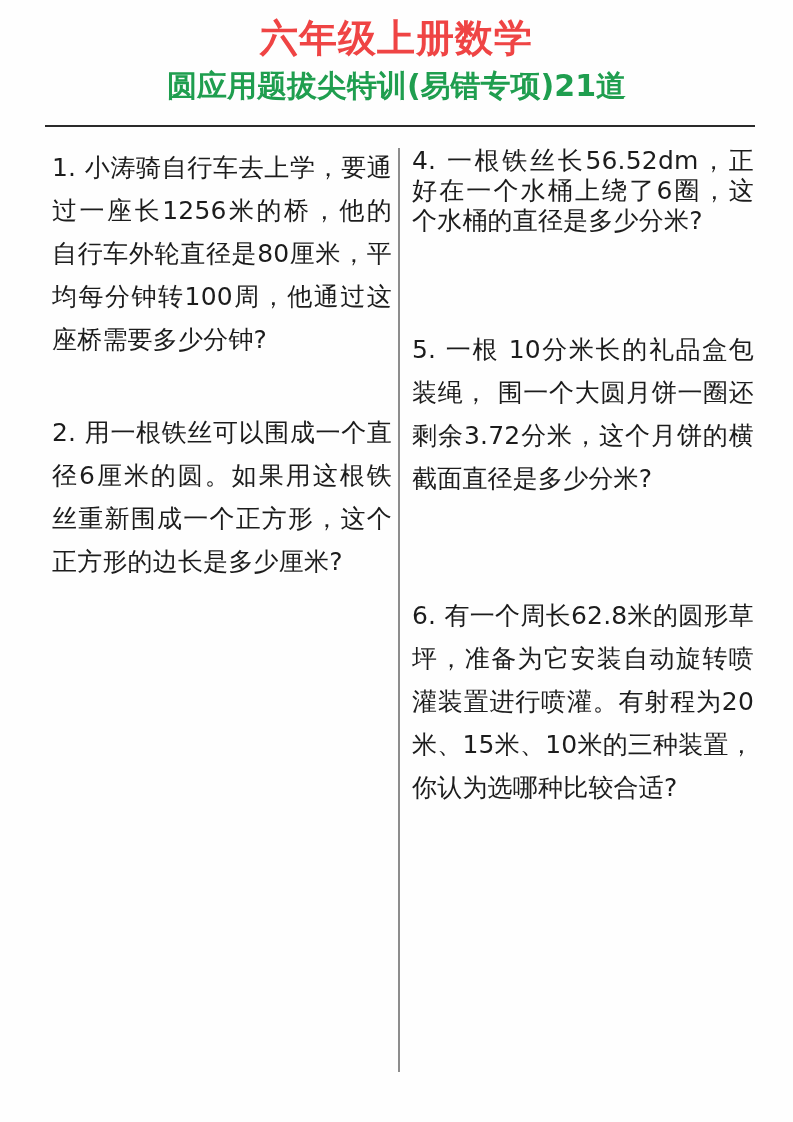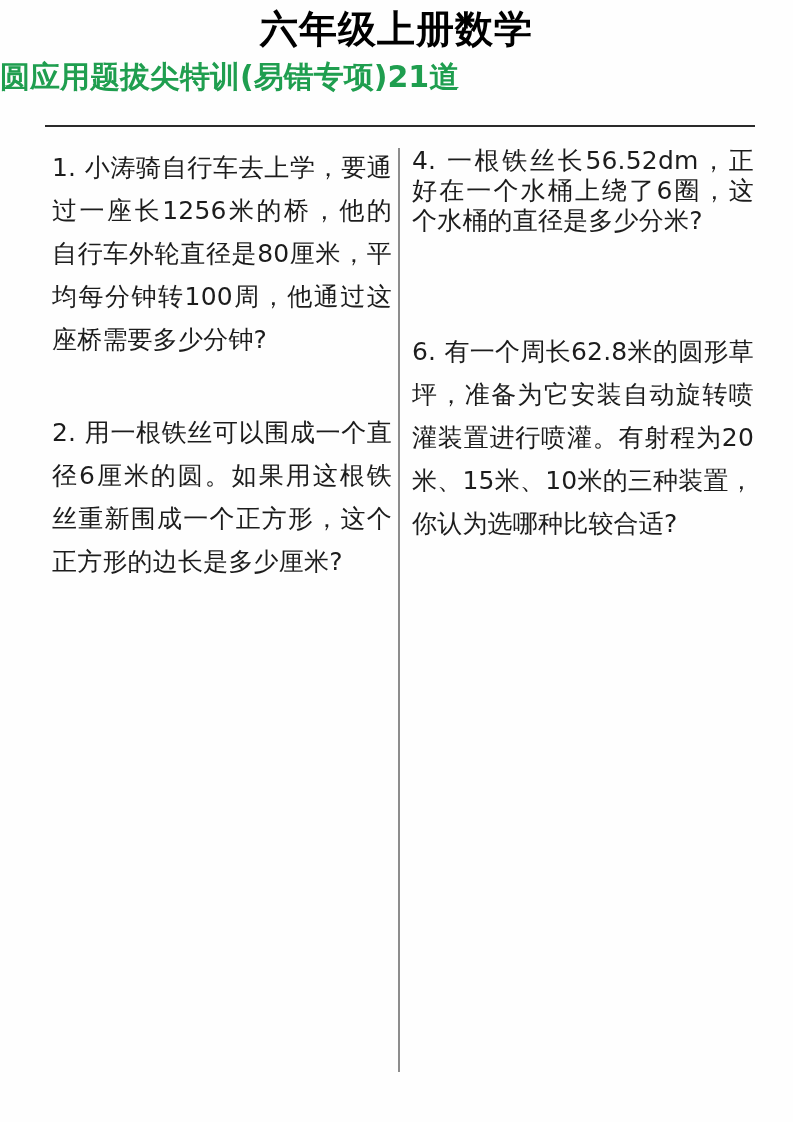--- a/index.html
+++ b/index.html
@@ -26,26 +26,27 @@
     position: absolute;
     left: 0;
     top: 0;
     width: 793px;
   }
   .main-title {
     text-align: center;
     font-size: 38px;
     line-height: 44px;
     font-weight: 700;
-    color: #000000;
+    color: #ef4444;
     letter-spacing: 1px;
-    margin-top: 7px;
+    margin-top: 16px;
     font-family: "DejaVu Sans", "Liberation Sans", sans-serif;
   }
   .sub-title {
+    text-align: center;
     font-size: 30px;
     line-height: 36px;
     font-weight: 700;
     color: #1f9e4f;
     letter-spacing: 0px;
     margin-top: 8px;
     font-family: "DejaVu Sans", "Liberation Sans", sans-serif;
   }
   .rule {
     position: absolute;
@@ -104,16 +105,17 @@
   <div class="rule"></div>
   <div class="col-divider"></div>
 
   <div class="col col-left">
     <div class="q q1">1. 小涛骑自行车去上学，要通过一座长1256米的桥，他的自行车外轮直径是80厘米，平均每分钟转100周，他通过这座桥需要多少分钟?</div>
     <div class="q q2">2. 用一根铁丝可以围成一个直径6厘米的圆。如果用这根铁丝重新围成一个正方形，这个正方形的边长是多少厘米?</div>
   </div>
 
   <div class="col col-right">
     <div class="q tight q4">4. 一根铁丝长56.52dm，正好在一个水桶上绕了6圈，这个水桶的直径是多少分米?</div>
+    <div class="q q5">5. 一根 10分米长的礼品盒包装绳， 围一个大圆月饼一圈还剩余3.72分米，这个月饼的横截面直径是多少分米?</div>
     <div class="q q6">6. 有一个周长62.8米的圆形草坪，准备为它安装自动旋转喷灌装置进行喷灌。有射程为20米、15米、10米的三种装置，你认为选哪种比较合适?</div>
   </div>
 
 </div>
 
 </body></html>

